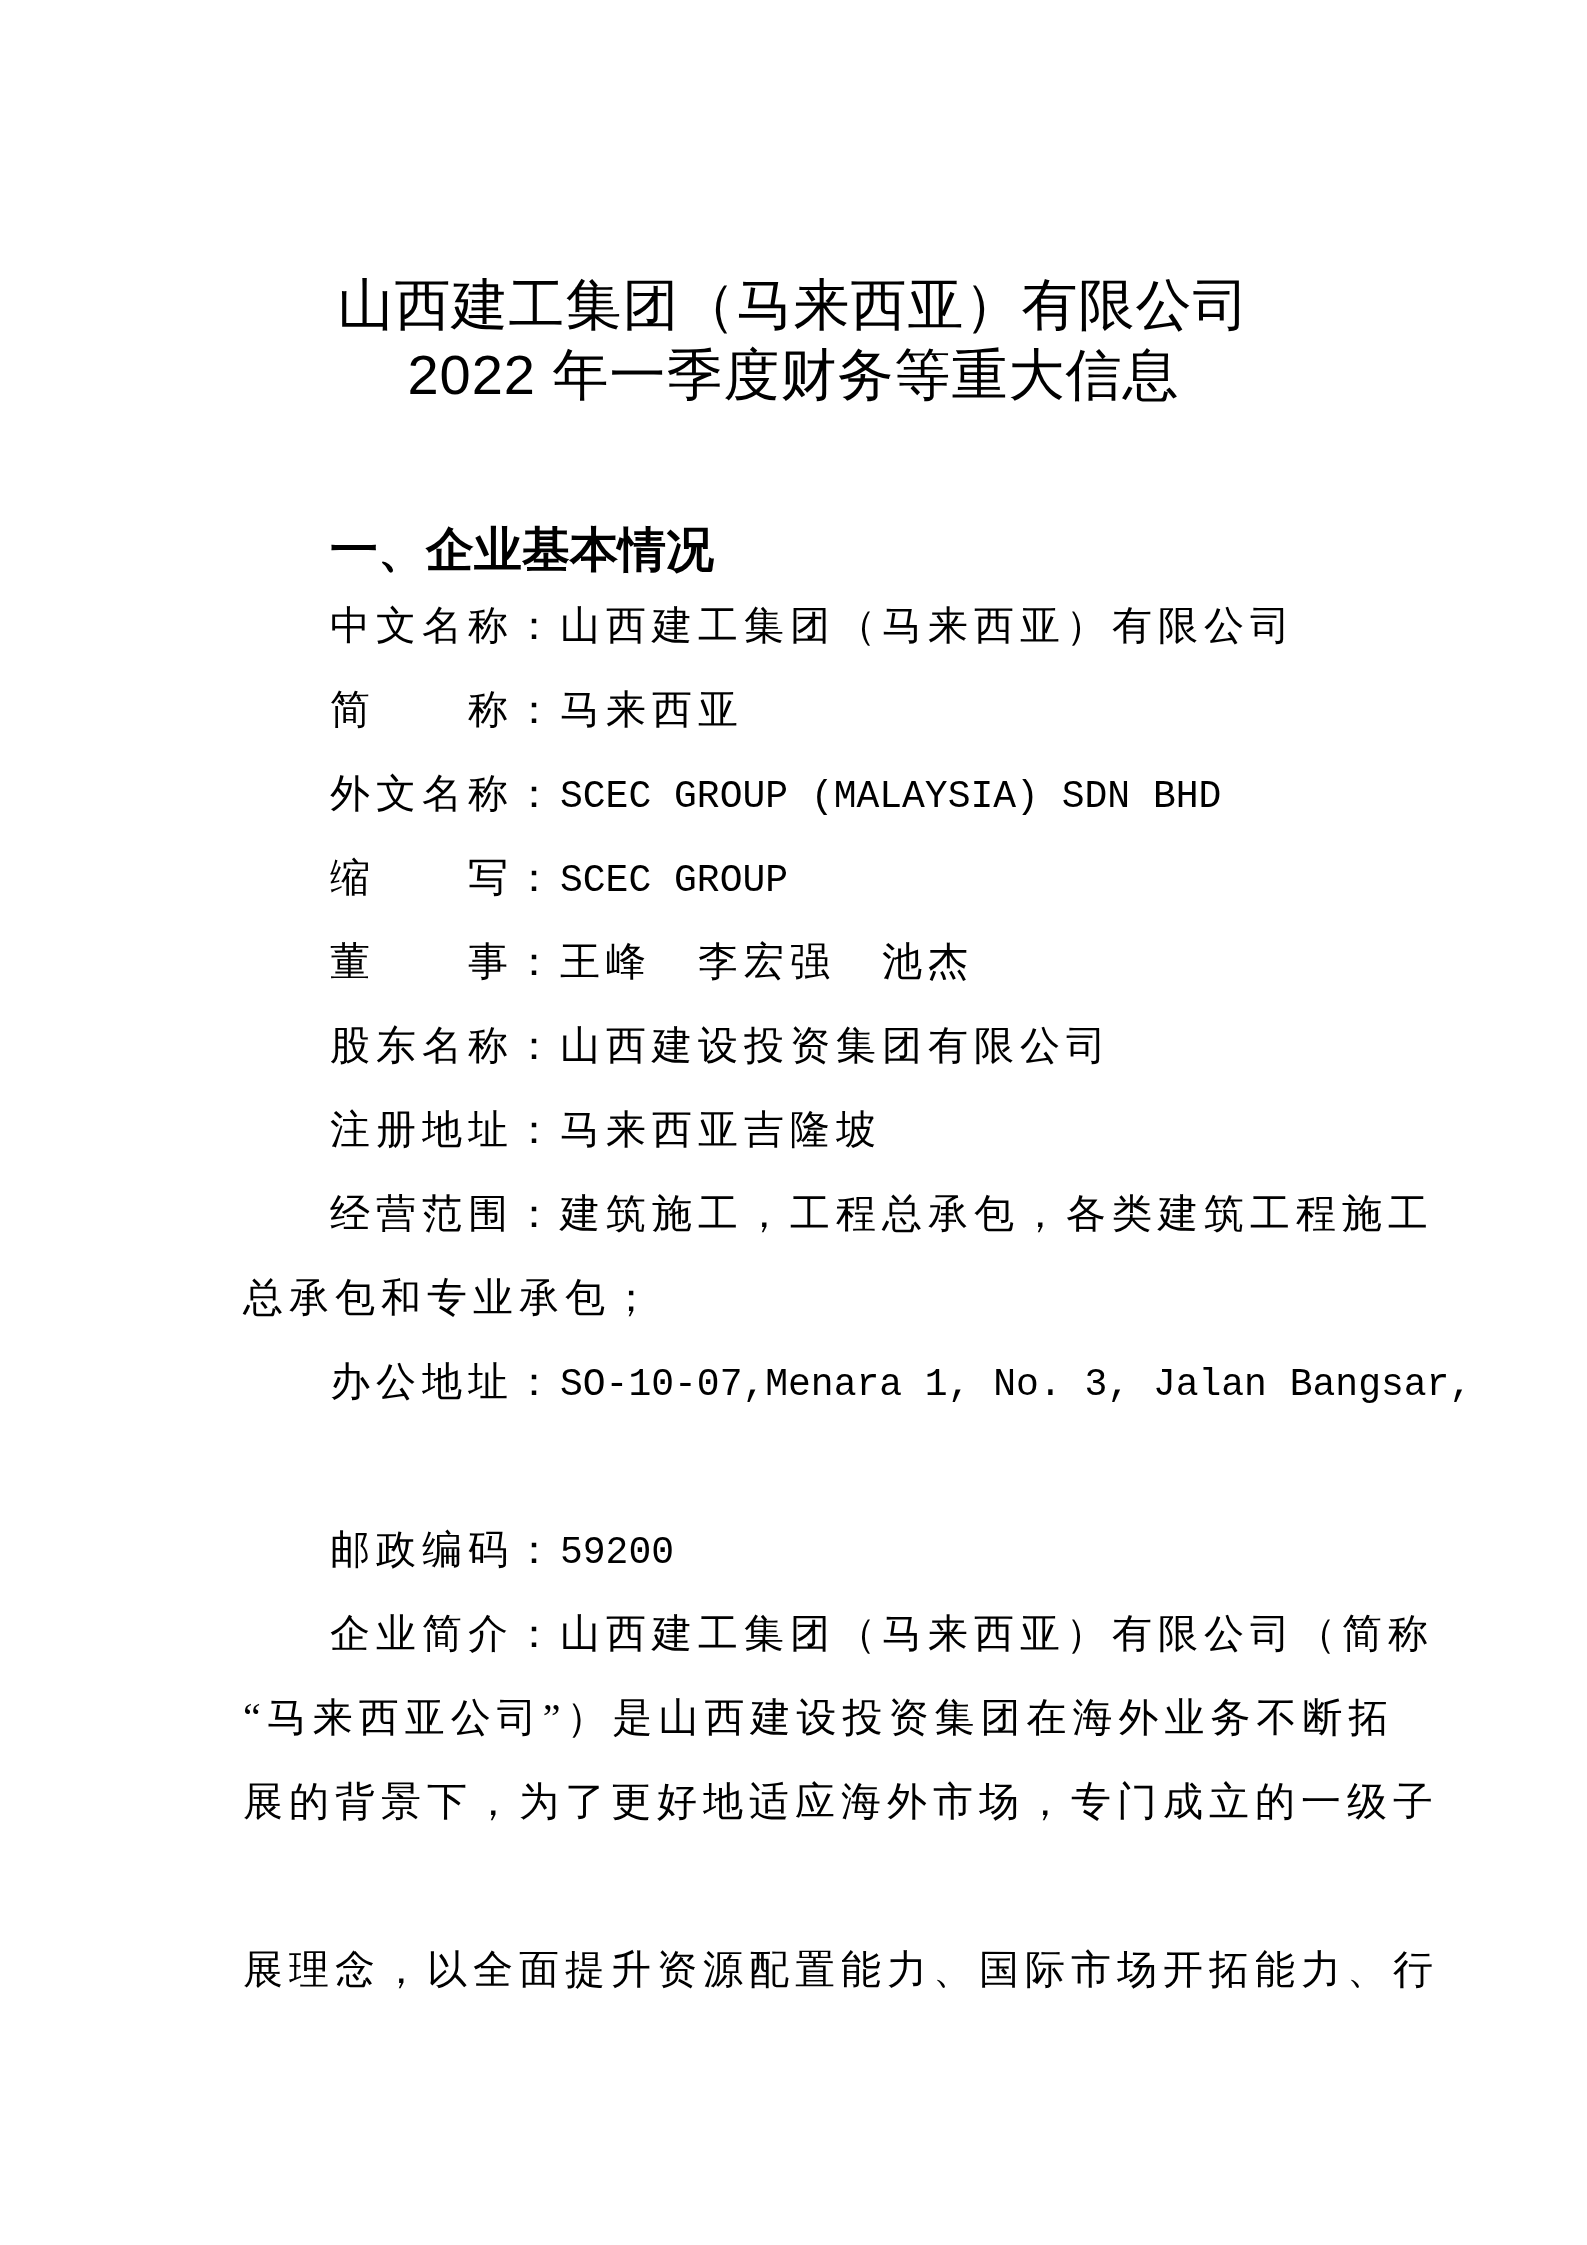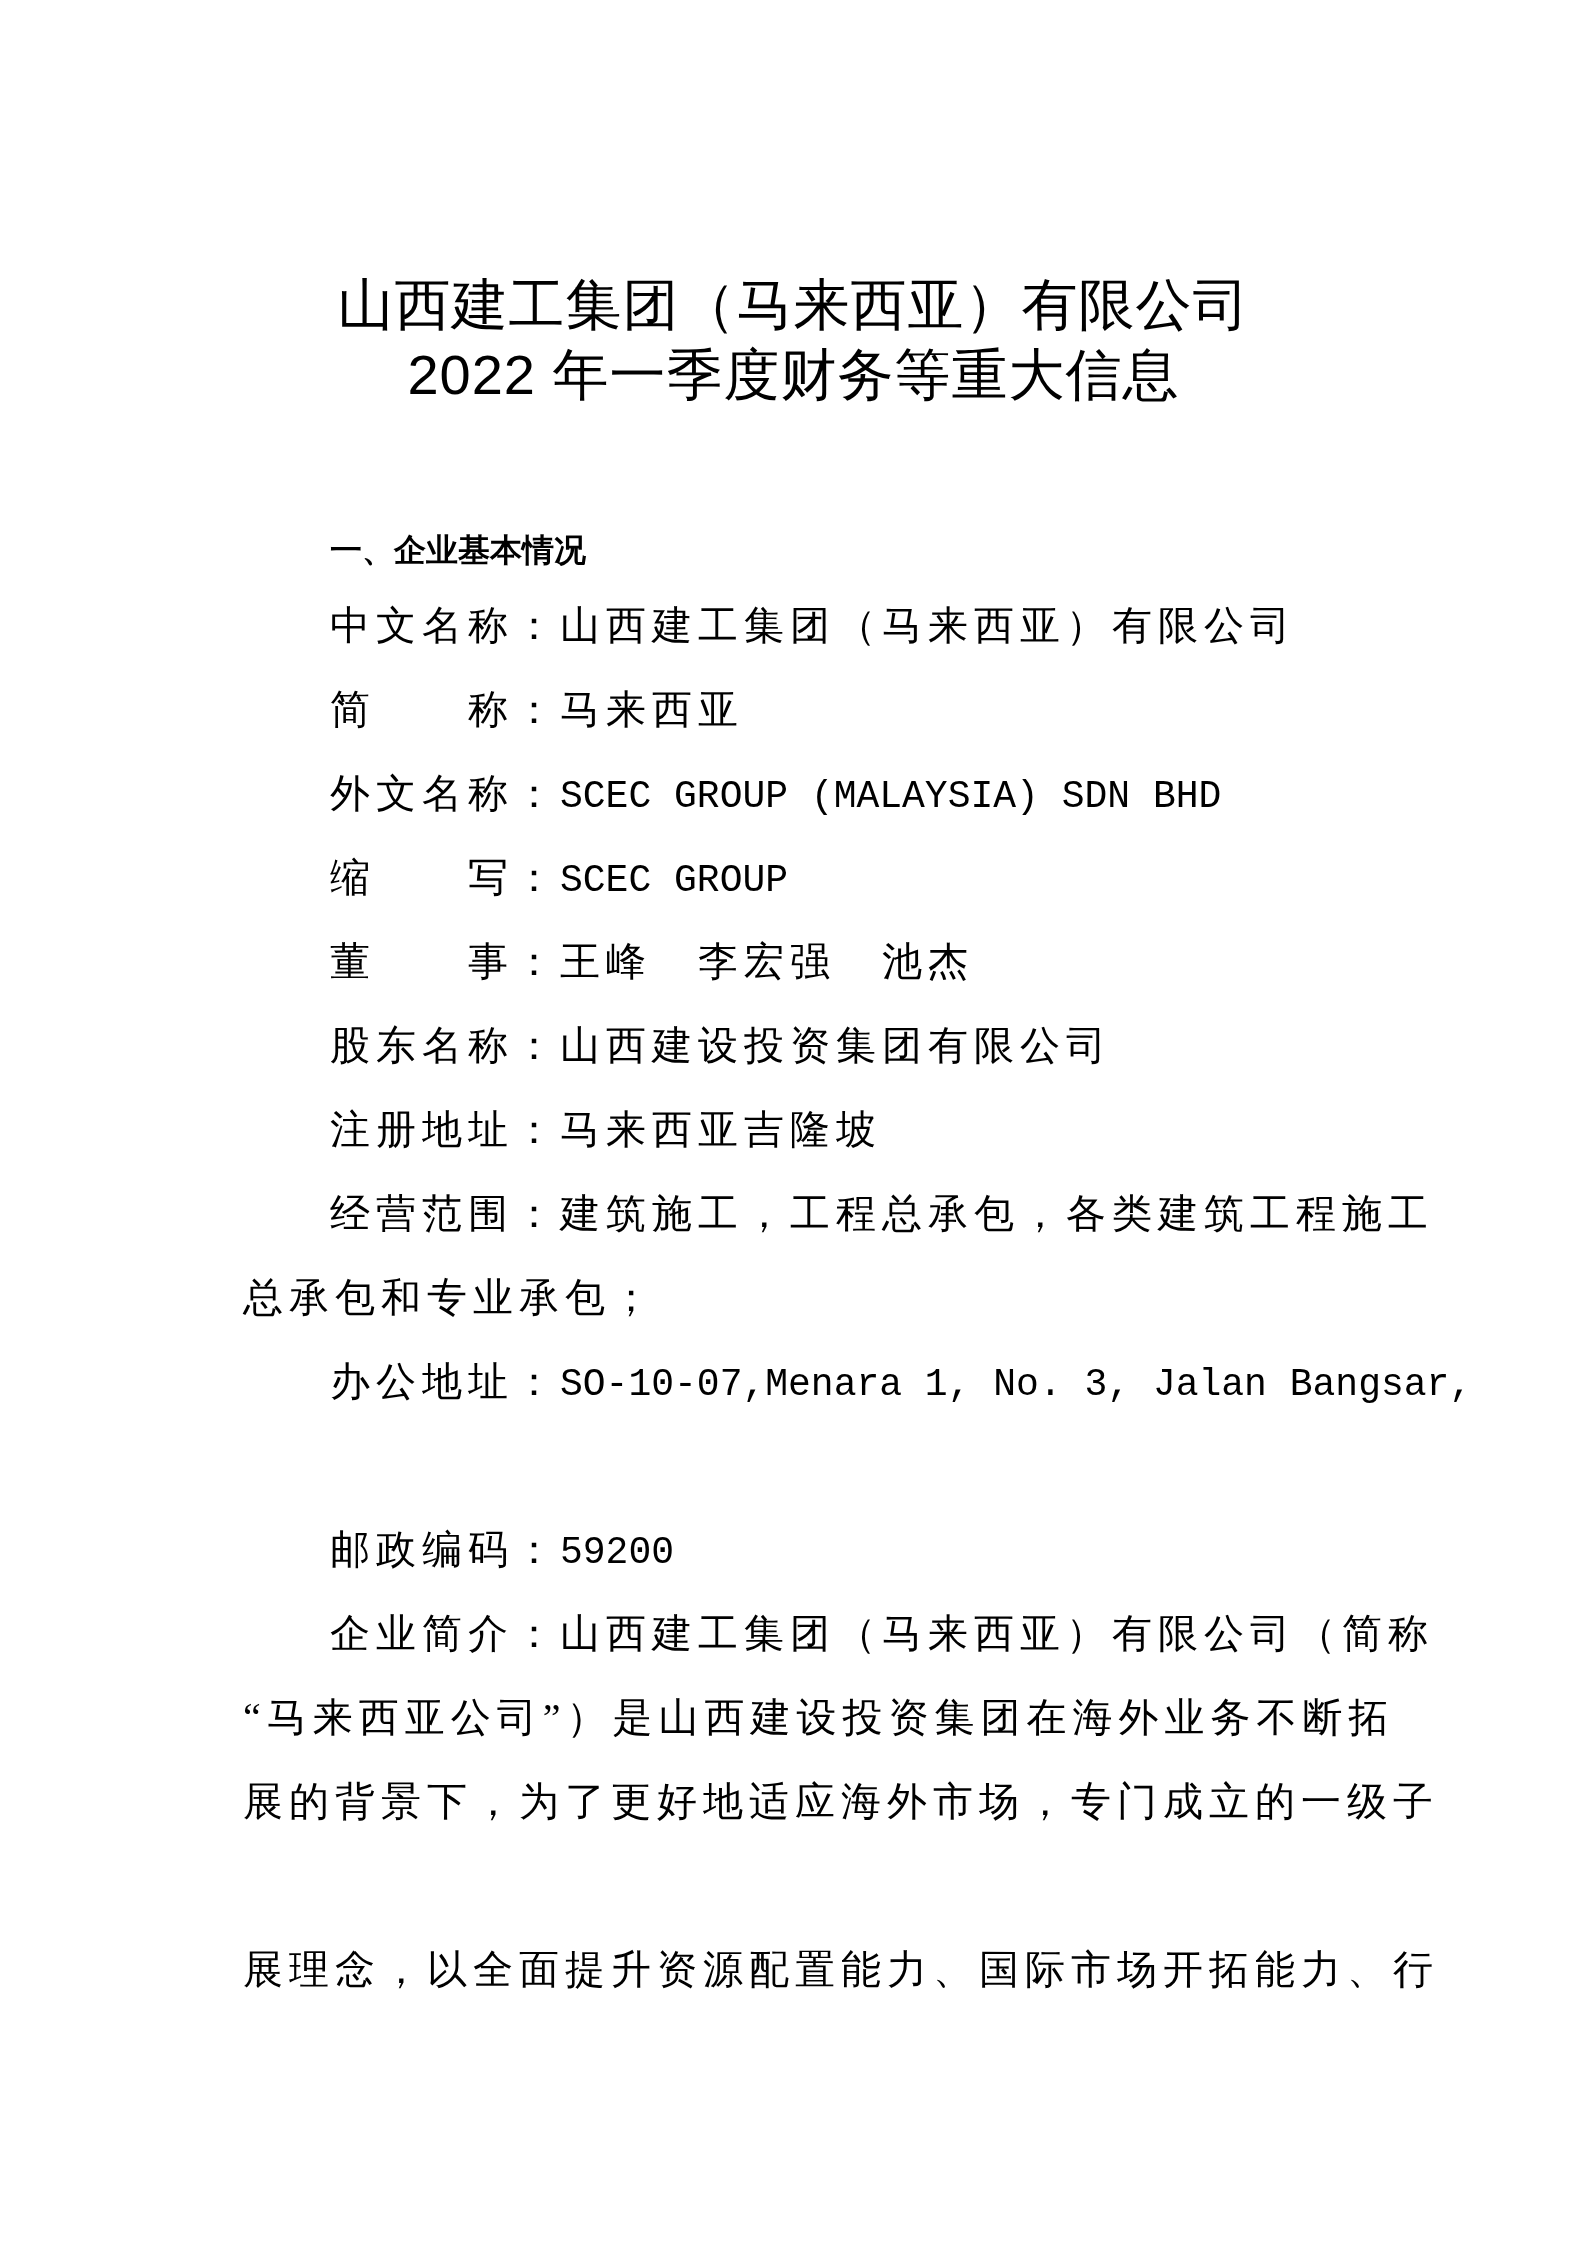--- a/index.html
+++ b/index.html
@@ -5,21 +5,21 @@
   html, body { margin: 0; padding: 0; background: #ffffff; }
   body { width: 1587px; height: 2245px; position: relative; overflow: hidden; color: #000; }
   .page { position: absolute; left: 0; top: 0; width: 1323px; height: 2245px; background: #fff; }
   .title { position: absolute; left: 0; width: 1587px; text-align: center;
            font-family: "Liberation Sans", "DejaVu Sans", sans-serif; font-size: 56px;
            line-height: 70px; letter-spacing: 1px; }
   .title.l1 { top: 270px; }
   .title.l2 { top: 340px; }
   .heading { position: absolute; left: 330px; top: 522px;
              font-family: "Liberation Sans", "DejaVu Sans", sans-serif; font-weight: bold;
-             font-size: 32px; line-height: 56px; text-align: right; }
+             font-size: 48px; line-height: 56px; text-align: right; }
   .line { position: absolute; font-family: "Liberation Serif", "DejaVu Serif", serif;
           font-size: 40px; line-height: 56px; white-space: nowrap; letter-spacing: 6px; }
   .ind { left: 330px; }
   .noind { left: 243px; text-align: right; }
   .mono { font-family: "Liberation Mono", "DejaVu Sans Mono", monospace; letter-spacing: 0; font-size: 38px; }
 </style>
 </head>
 <body>
 
 <div class="page">

